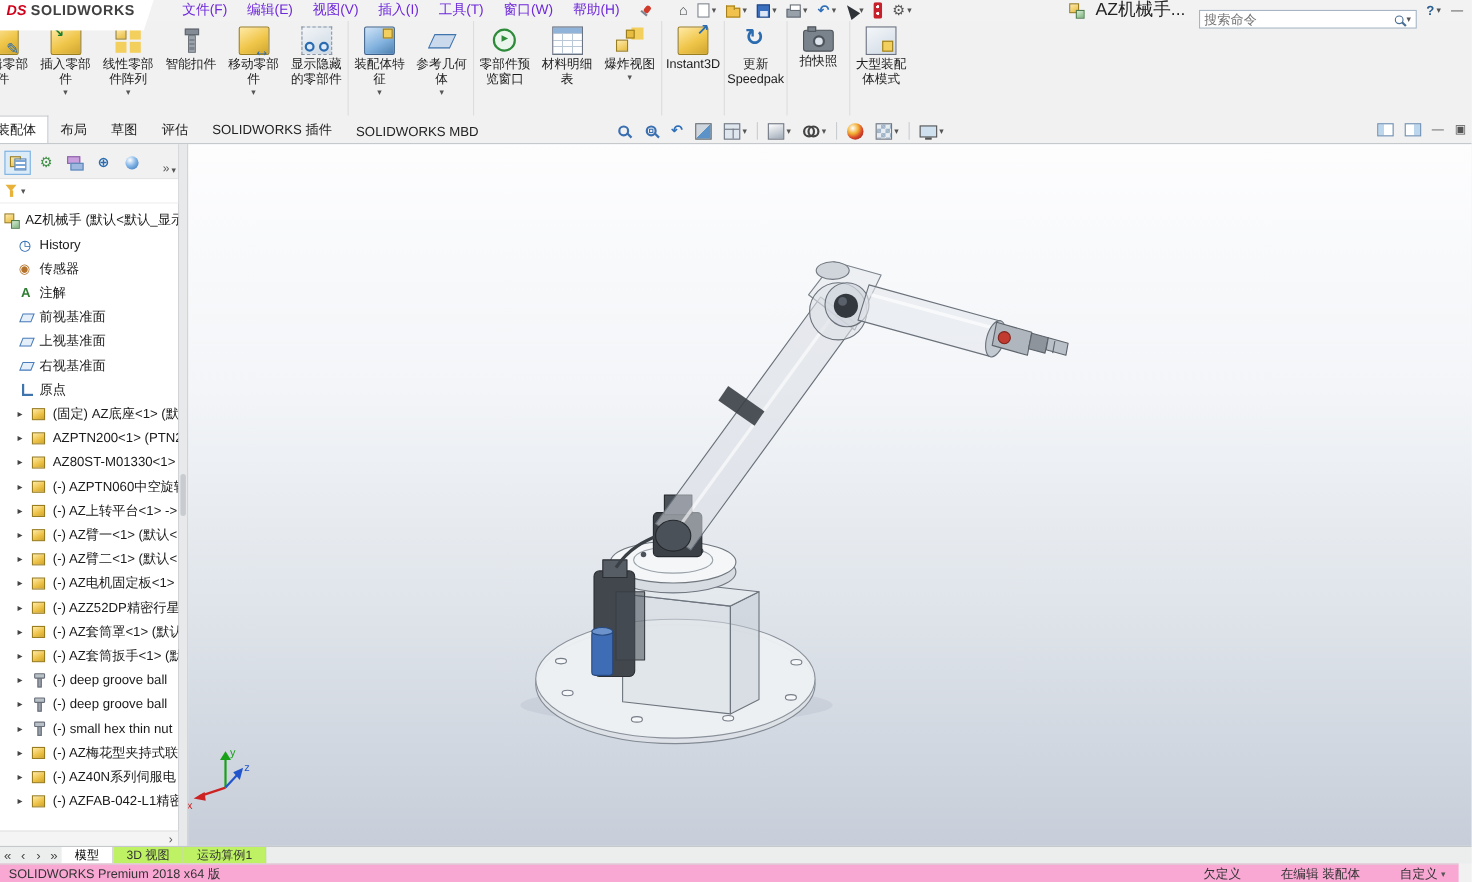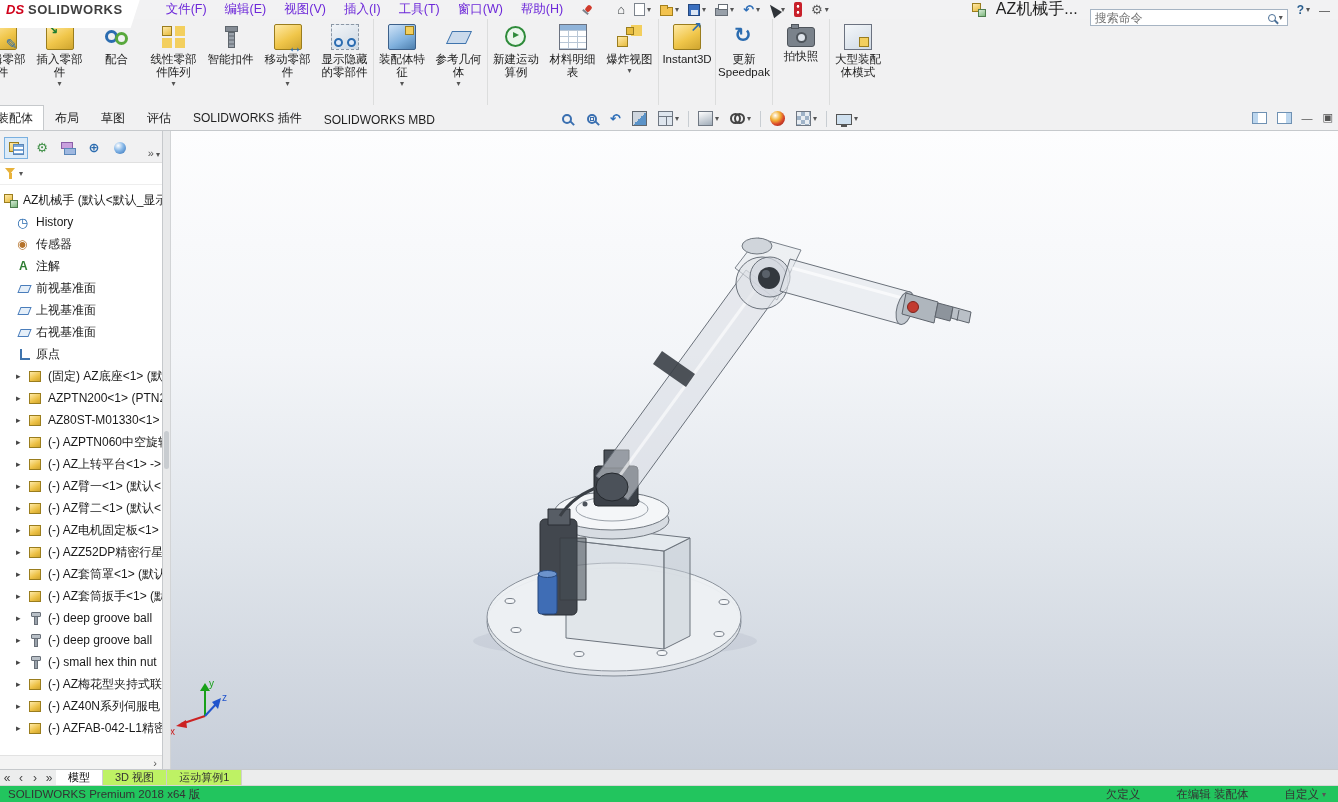--- a/index.html
+++ b/index.html
@@ -147,21 +147,21 @@
   .splitter{position:absolute;left:163px;top:131px;width:8px;bottom:33px;background:#e8e9ea;z-index:8;border-right:1px solid #d2d4d6}
   .sp-handle{position:absolute;left:1px;top:300px;width:5px;height:38px;background:#c8ccd0;border-radius:3px}
   .graphics{position:absolute;left:171px;top:131px;right:0;bottom:33px;background:linear-gradient(180deg,#fdfdfe 0%,#f3f5f8 35%,#e0e5eb 65%,#c7ced9 100%)}
   svg.model{position:absolute;left:171px;top:131px;z-index:4;pointer-events:none}
 
   
   .sheettabs{position:absolute;left:0;right:0;bottom:17px;height:16px;background:#eceded;border-top:1px solid #c6c9cc;display:flex;align-items:stretch;font-size:11px;z-index:10}
   .nav{width:14px;display:flex;align-items:center;justify-content:center;color:#444;font-size:12px}
   .stab{padding:0 12px;display:flex;align-items:center;background:#bef264;border-right:1px solid #cfcfcf;color:#333;white-space:nowrap}
   .stab.active{background:#fff;color:#000}
-  .statusbar{position:absolute;left:0;right:0;bottom:0;height:17px;background:#22c55e;border-top:1px solid #d6d6d6;display:flex;align-items:flex-end;padding:0 8px;font-size:11.5px;color:#333;z-index:10}
+  .statusbar{position:absolute;left:0;right:12px;bottom:0;height:17px;background:#f9a8d4;border-top:1px solid #d6d6d6;display:flex;align-items:flex-end;padding:0 8px;font-size:11.5px;color:#333;z-index:10}
   .sb-right{margin-left:auto;display:flex;align-items:center;gap:36px;padding-right:4px}
   .sb-custom{display:flex;align-items:center;gap:3px}
 </style>
 </head>
 <body>
 
 <div id="win">
 
   <div class="menubar">
     <div class="logo">
@@ -245,25 +245,20 @@
         <span class="rlabel">编辑零部件</span>
 
       </div>
 
       <div class="rbtn">
         <span class="ricon gi-insert-component"></span>
         <span class="rlabel">插入零部件</span>
         <span class="caret">▾</span>
       </div>
 
-      <div class="rbtn">
-        <span class="ricon gi-mate"></span>
-        <span class="rlabel">配合</span>
-
-      </div>
 
 
       <div class="rbtn">
         <span class="ricon gi-linear-pattern"></span>
         <span class="rlabel">线性零部件阵列</span>
         <span class="caret">▾</span>
       </div>
 
       <div class="rbtn">
         <span class="ricon gi-smart-fasteners"></span>
@@ -290,21 +285,21 @@
       </div>
 
       <div class="rbtn">
         <span class="ricon gi-reference-geometry"></span>
         <span class="rlabel">参考几何体</span>
         <span class="caret">▾</span>
       </div>
 
       <div class="rbtn sep">
         <span class="ricon gi-motion-study"></span>
-        <span class="rlabel">新建运动算例</span>
+        <span class="rlabel">零部件预览窗口</span>
 
       </div>
 
       <div class="rbtn">
         <span class="ricon gi-bom"></span>
         <span class="rlabel">材料明细表</span>
 
       </div>
 
       <div class="rbtn">

